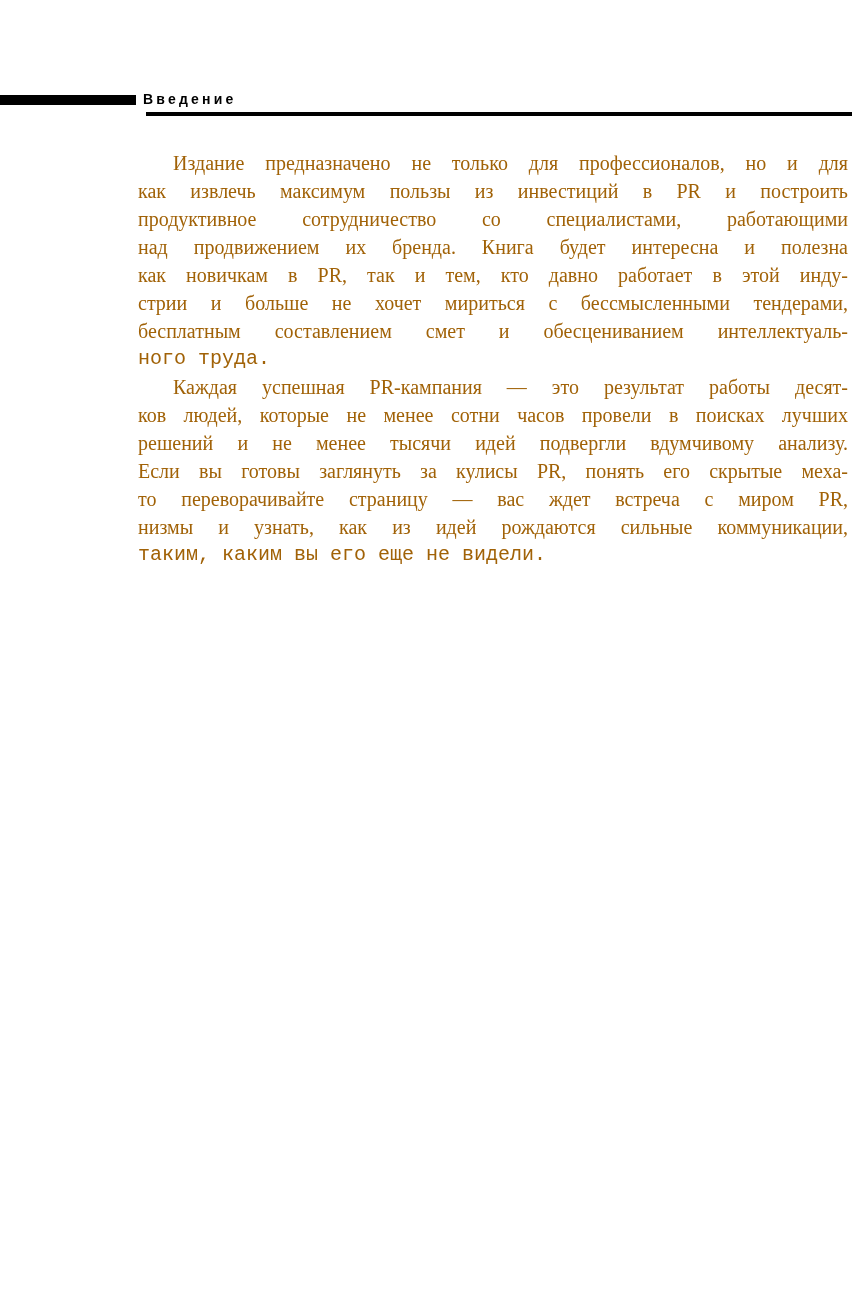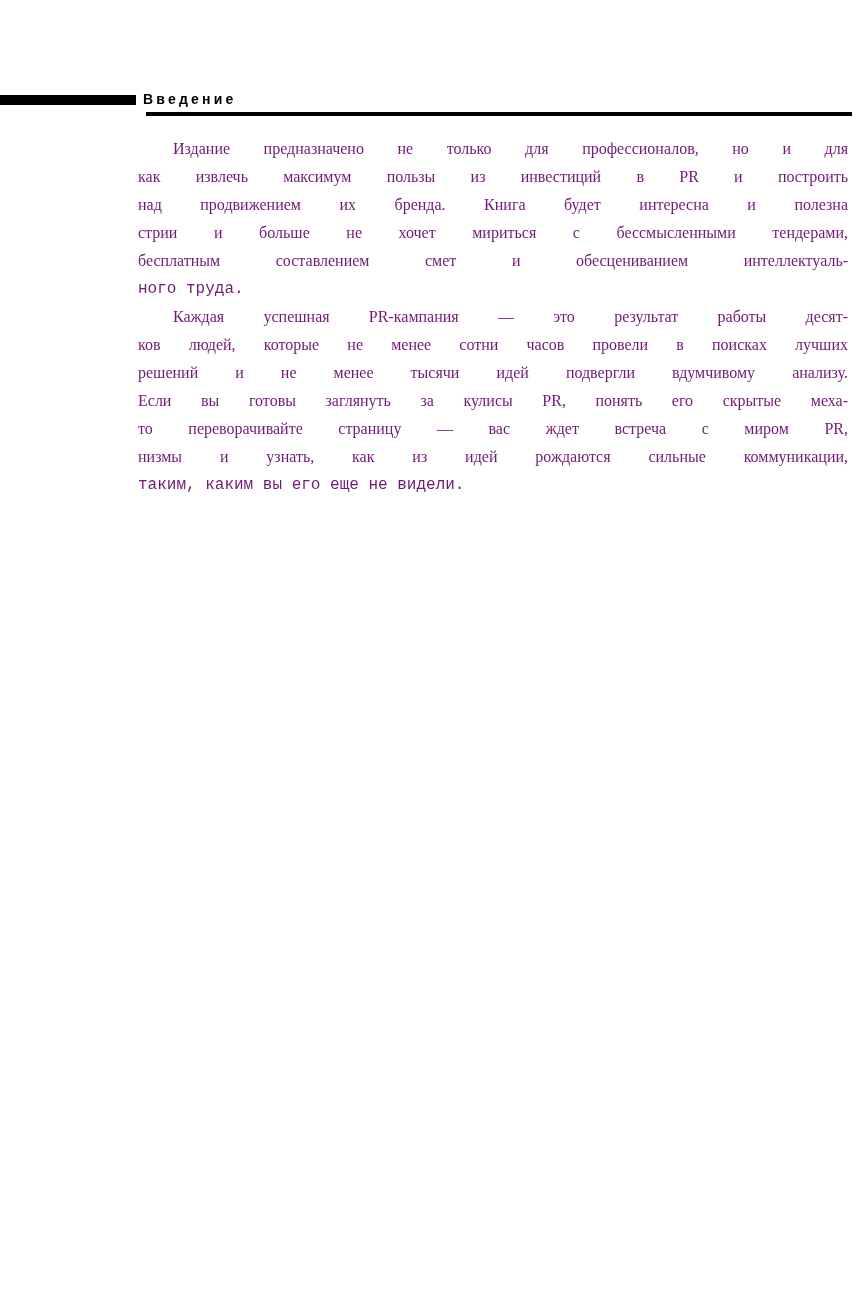--- a/index.html
+++ b/index.html
@@ -33,24 +33,24 @@
     white-space: nowrap;
   }
   .running-head-rule {
     position: absolute;
     left: 146px; top: 112px;
     width: 706px; height: 4px;
     background: #000000;
   }
   .text-block {
     position: absolute;
-    left: 138px; top: 135px;
+    left: 138px; top: 149px;
     width: 710px;
-    color: #701a75;
-    font-size: 16px;
+    color: #a16207;
+    font-size: 20px;
     line-height: 28px;
   }
   .para { margin: 0; }
   .text-line {
     text-align: justify;
     text-align-last: justify;
     white-space: normal;
   }
   .text-line.first { padding-left: 35px; }
   .text-line.last {
@@ -64,21 +64,23 @@
 
 <div class="page">
   <div class="running-head-bar"></div>
   <div class="running-head-label">Введение</div>
   <div class="running-head-rule"></div>
 
   <div class="text-block">
       <div class="para">
         <div class="text-line first">Издание предназначено не только для профессионалов, но и для</div>
         <div class="text-line">как извлечь максимум пользы из инвестиций в PR и построить</div>
+        <div class="text-line">продуктивное сотрудничество со специалистами, работающими</div>
         <div class="text-line">над продвижением их бренда. Книга будет интересна и полезна</div>
+        <div class="text-line">как новичкам в PR, так и тем, кто давно работает в этой инду-</div>
         <div class="text-line">стрии и больше не хочет мириться с бессмысленными тендерами,</div>
         <div class="text-line">бесплатным составлением смет и обесцениванием интеллектуаль-</div>
         <div class="text-line last">ного труда.</div>
       </div>
       <div class="para">
         <div class="text-line first">Каждая успешная PR-кампания — это результат работы десят-</div>
         <div class="text-line">ков людей, которые не менее сотни часов провели в поисках лучших</div>
         <div class="text-line">решений и не менее тысячи идей подвергли вдумчивому анализу.</div>
         <div class="text-line">Если вы готовы заглянуть за кулисы PR, понять его скрытые меха-</div>
         <div class="text-line">то переворачивайте страницу — вас ждет встреча с миром PR,</div>

